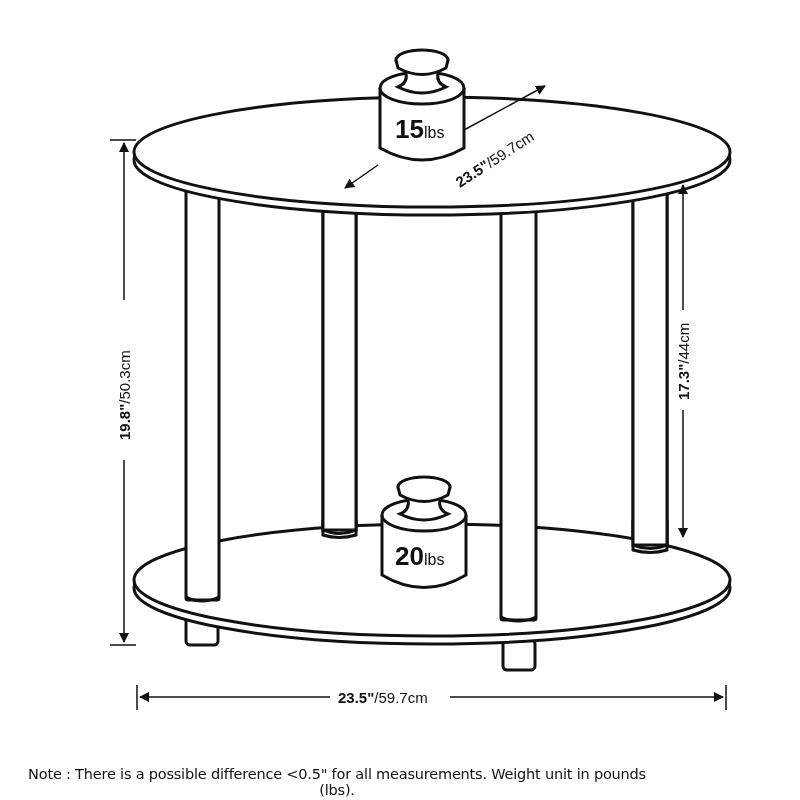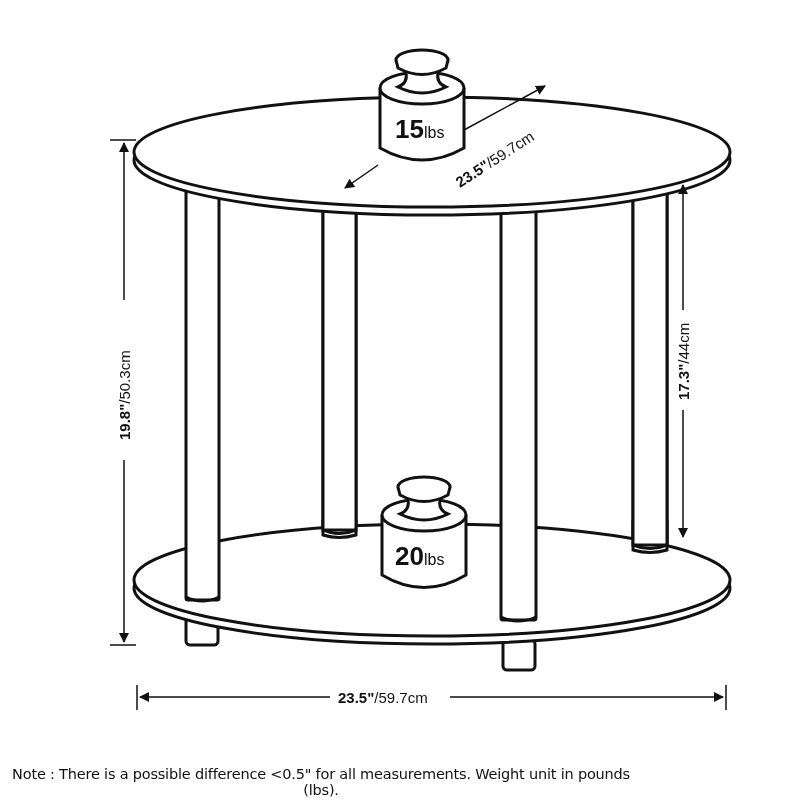--- a/index.html
+++ b/index.html
@@ -1,20 +1,20 @@
 <!DOCTYPE html>
 <html><head>
 <meta charset="utf-8">
 <style>
   html, body { margin: 0; padding: 0; background: #ffffff; }
   body { width: 800px; height: 800px; position: relative; overflow: hidden; font-family: "Liberation Sans", sans-serif; }
   #diagram { position: absolute; left: 0; top: 0; width: 800px; height: 800px; }
   .dimtext { font-family: "Liberation Sans", sans-serif; fill: #111; }
   .bold { font-weight: bold; }
-  .note { position: absolute; left: 0; top: 766px; width: 642px; text-align: center; font-size: 14.5px; color: #111; font-family: "DejaVu Sans", sans-serif; letter-spacing: -0.2px; }
+  .note { position: absolute; left: 16px; top: 766px; width: 642px; text-align: center; font-size: 14.5px; color: #111; font-family: "DejaVu Sans", sans-serif; letter-spacing: -0.2px; }
 </style>
 </head>
 <body>
 
 <svg id="diagram" viewBox="0 0 800 800" xmlns="http://www.w3.org/2000/svg">
   <defs>
     <marker id="arr" markerWidth="10" markerHeight="10" refX="9" refY="5" orient="auto" markerUnits="userSpaceOnUse">
       <path d="M0,0 L10,5 L0,10 z" fill="#111"></path>
     </marker>
   </defs>

